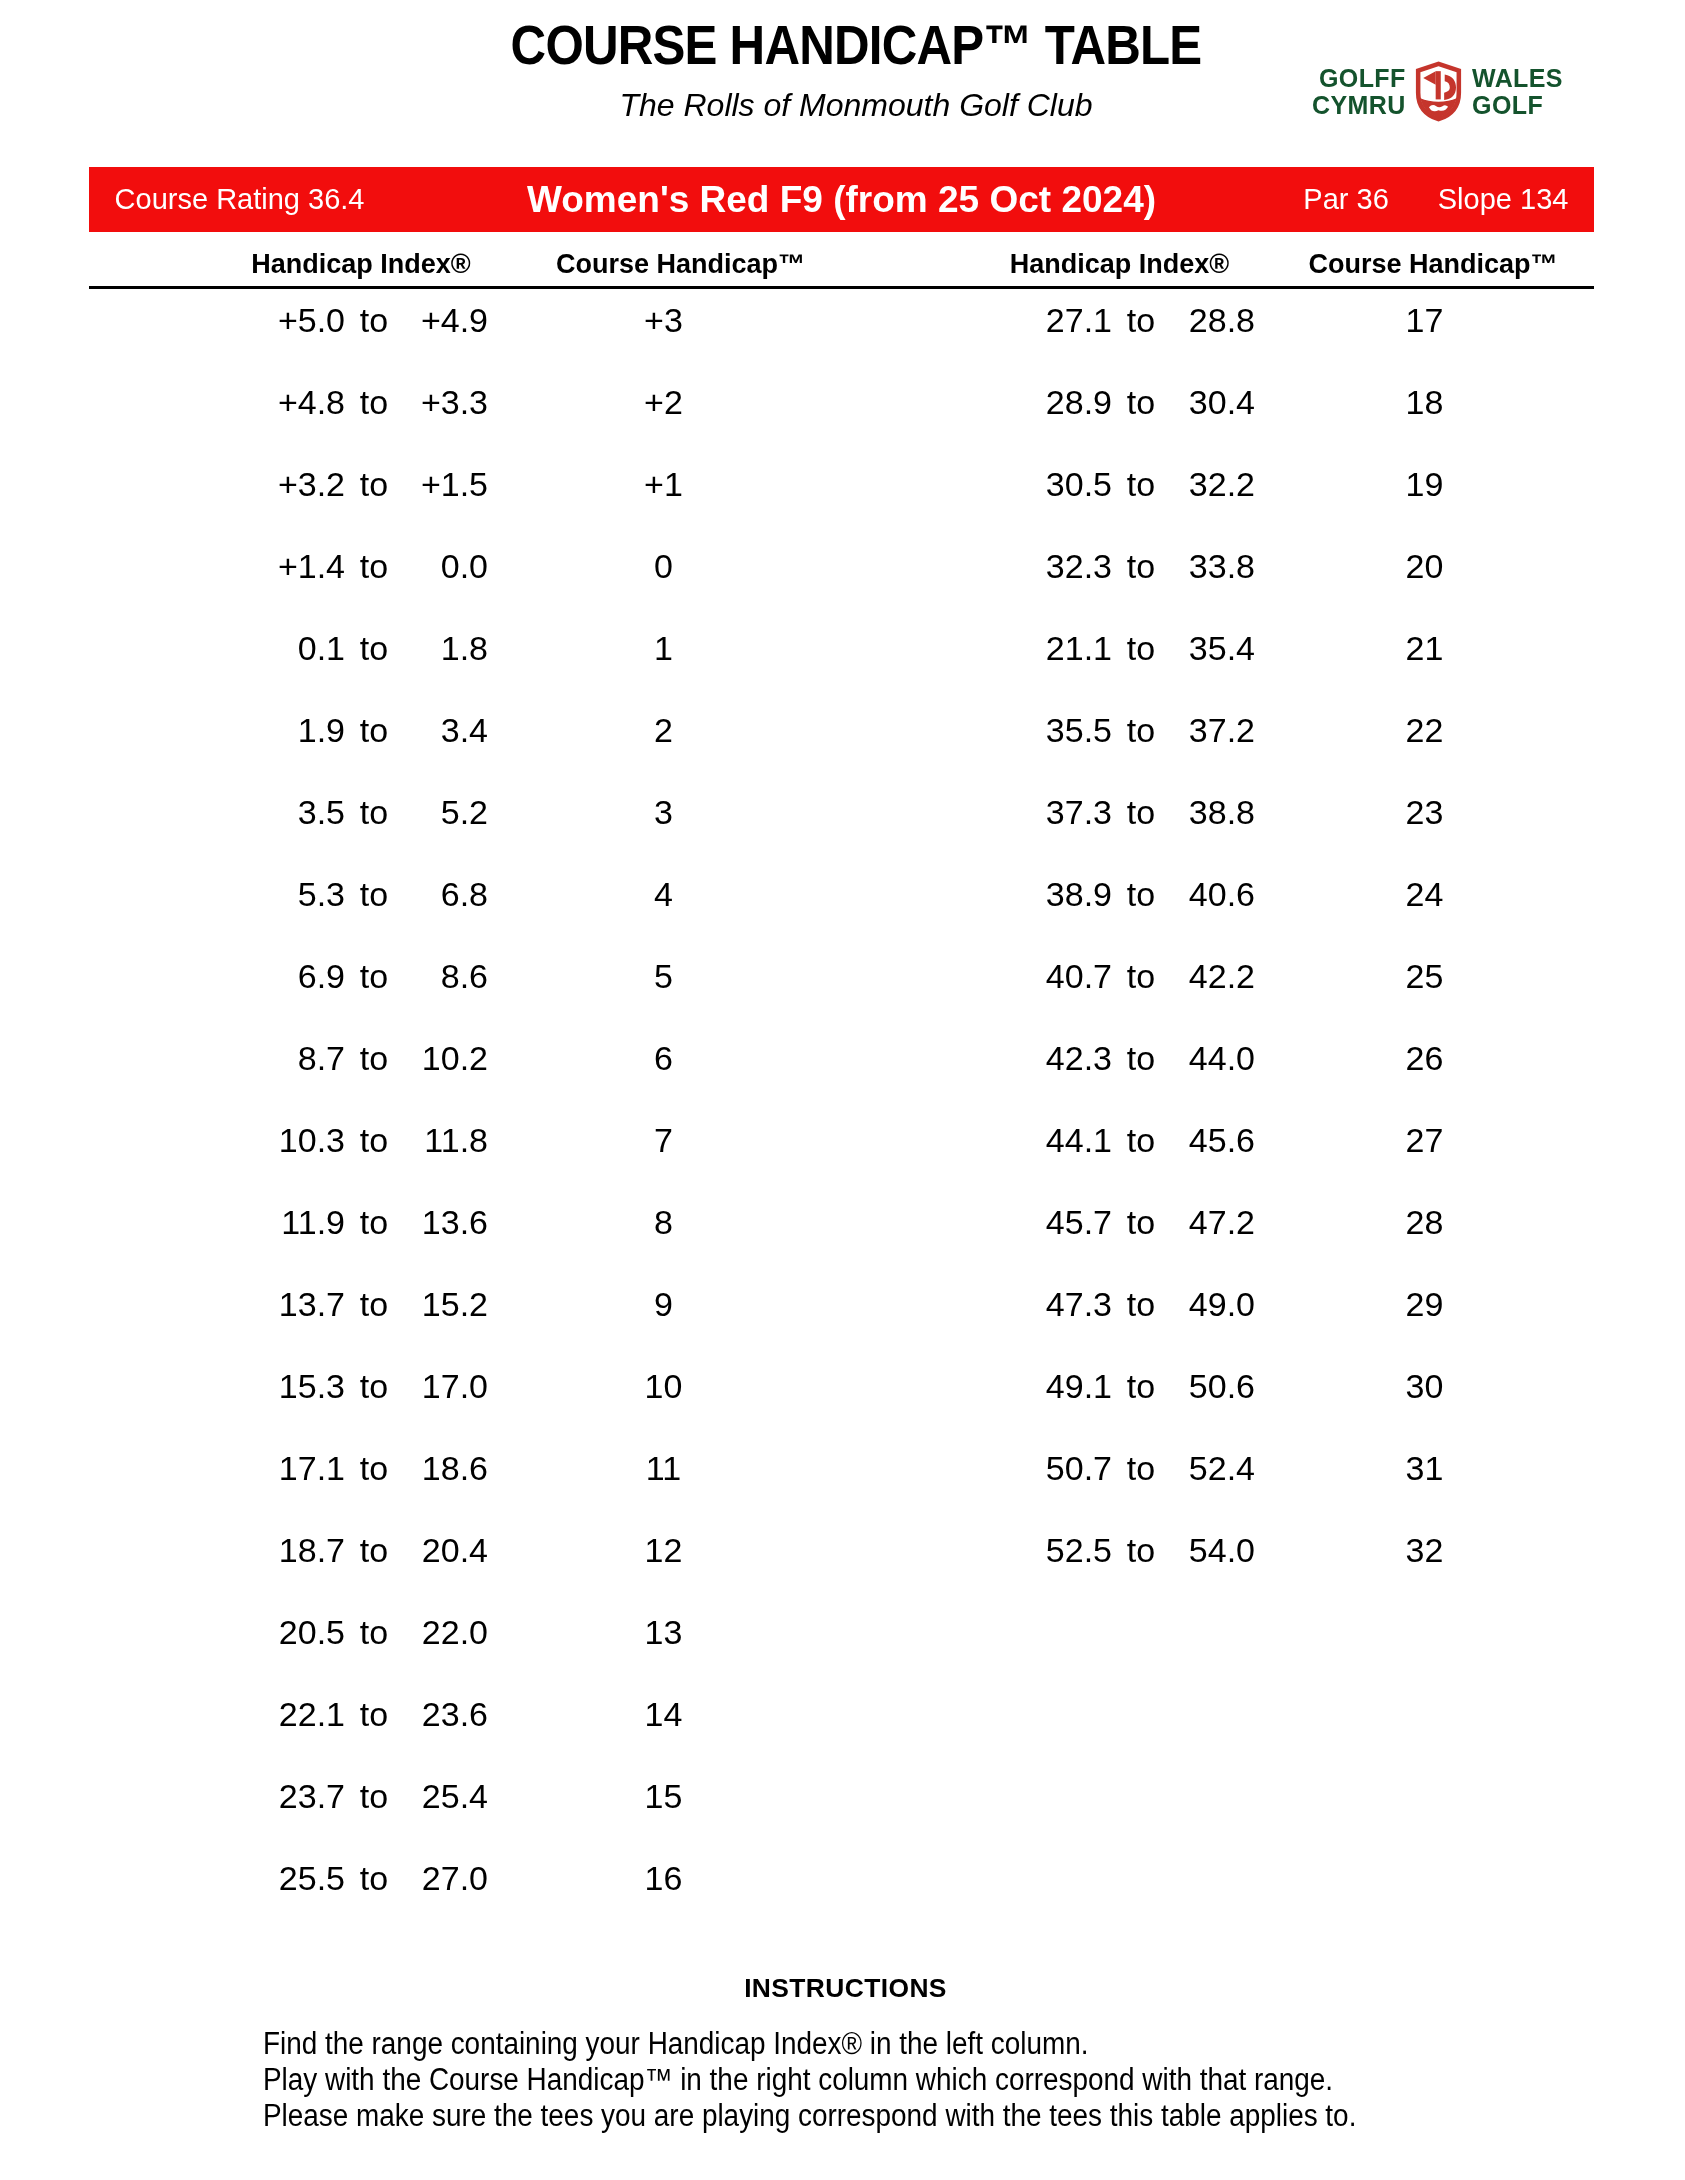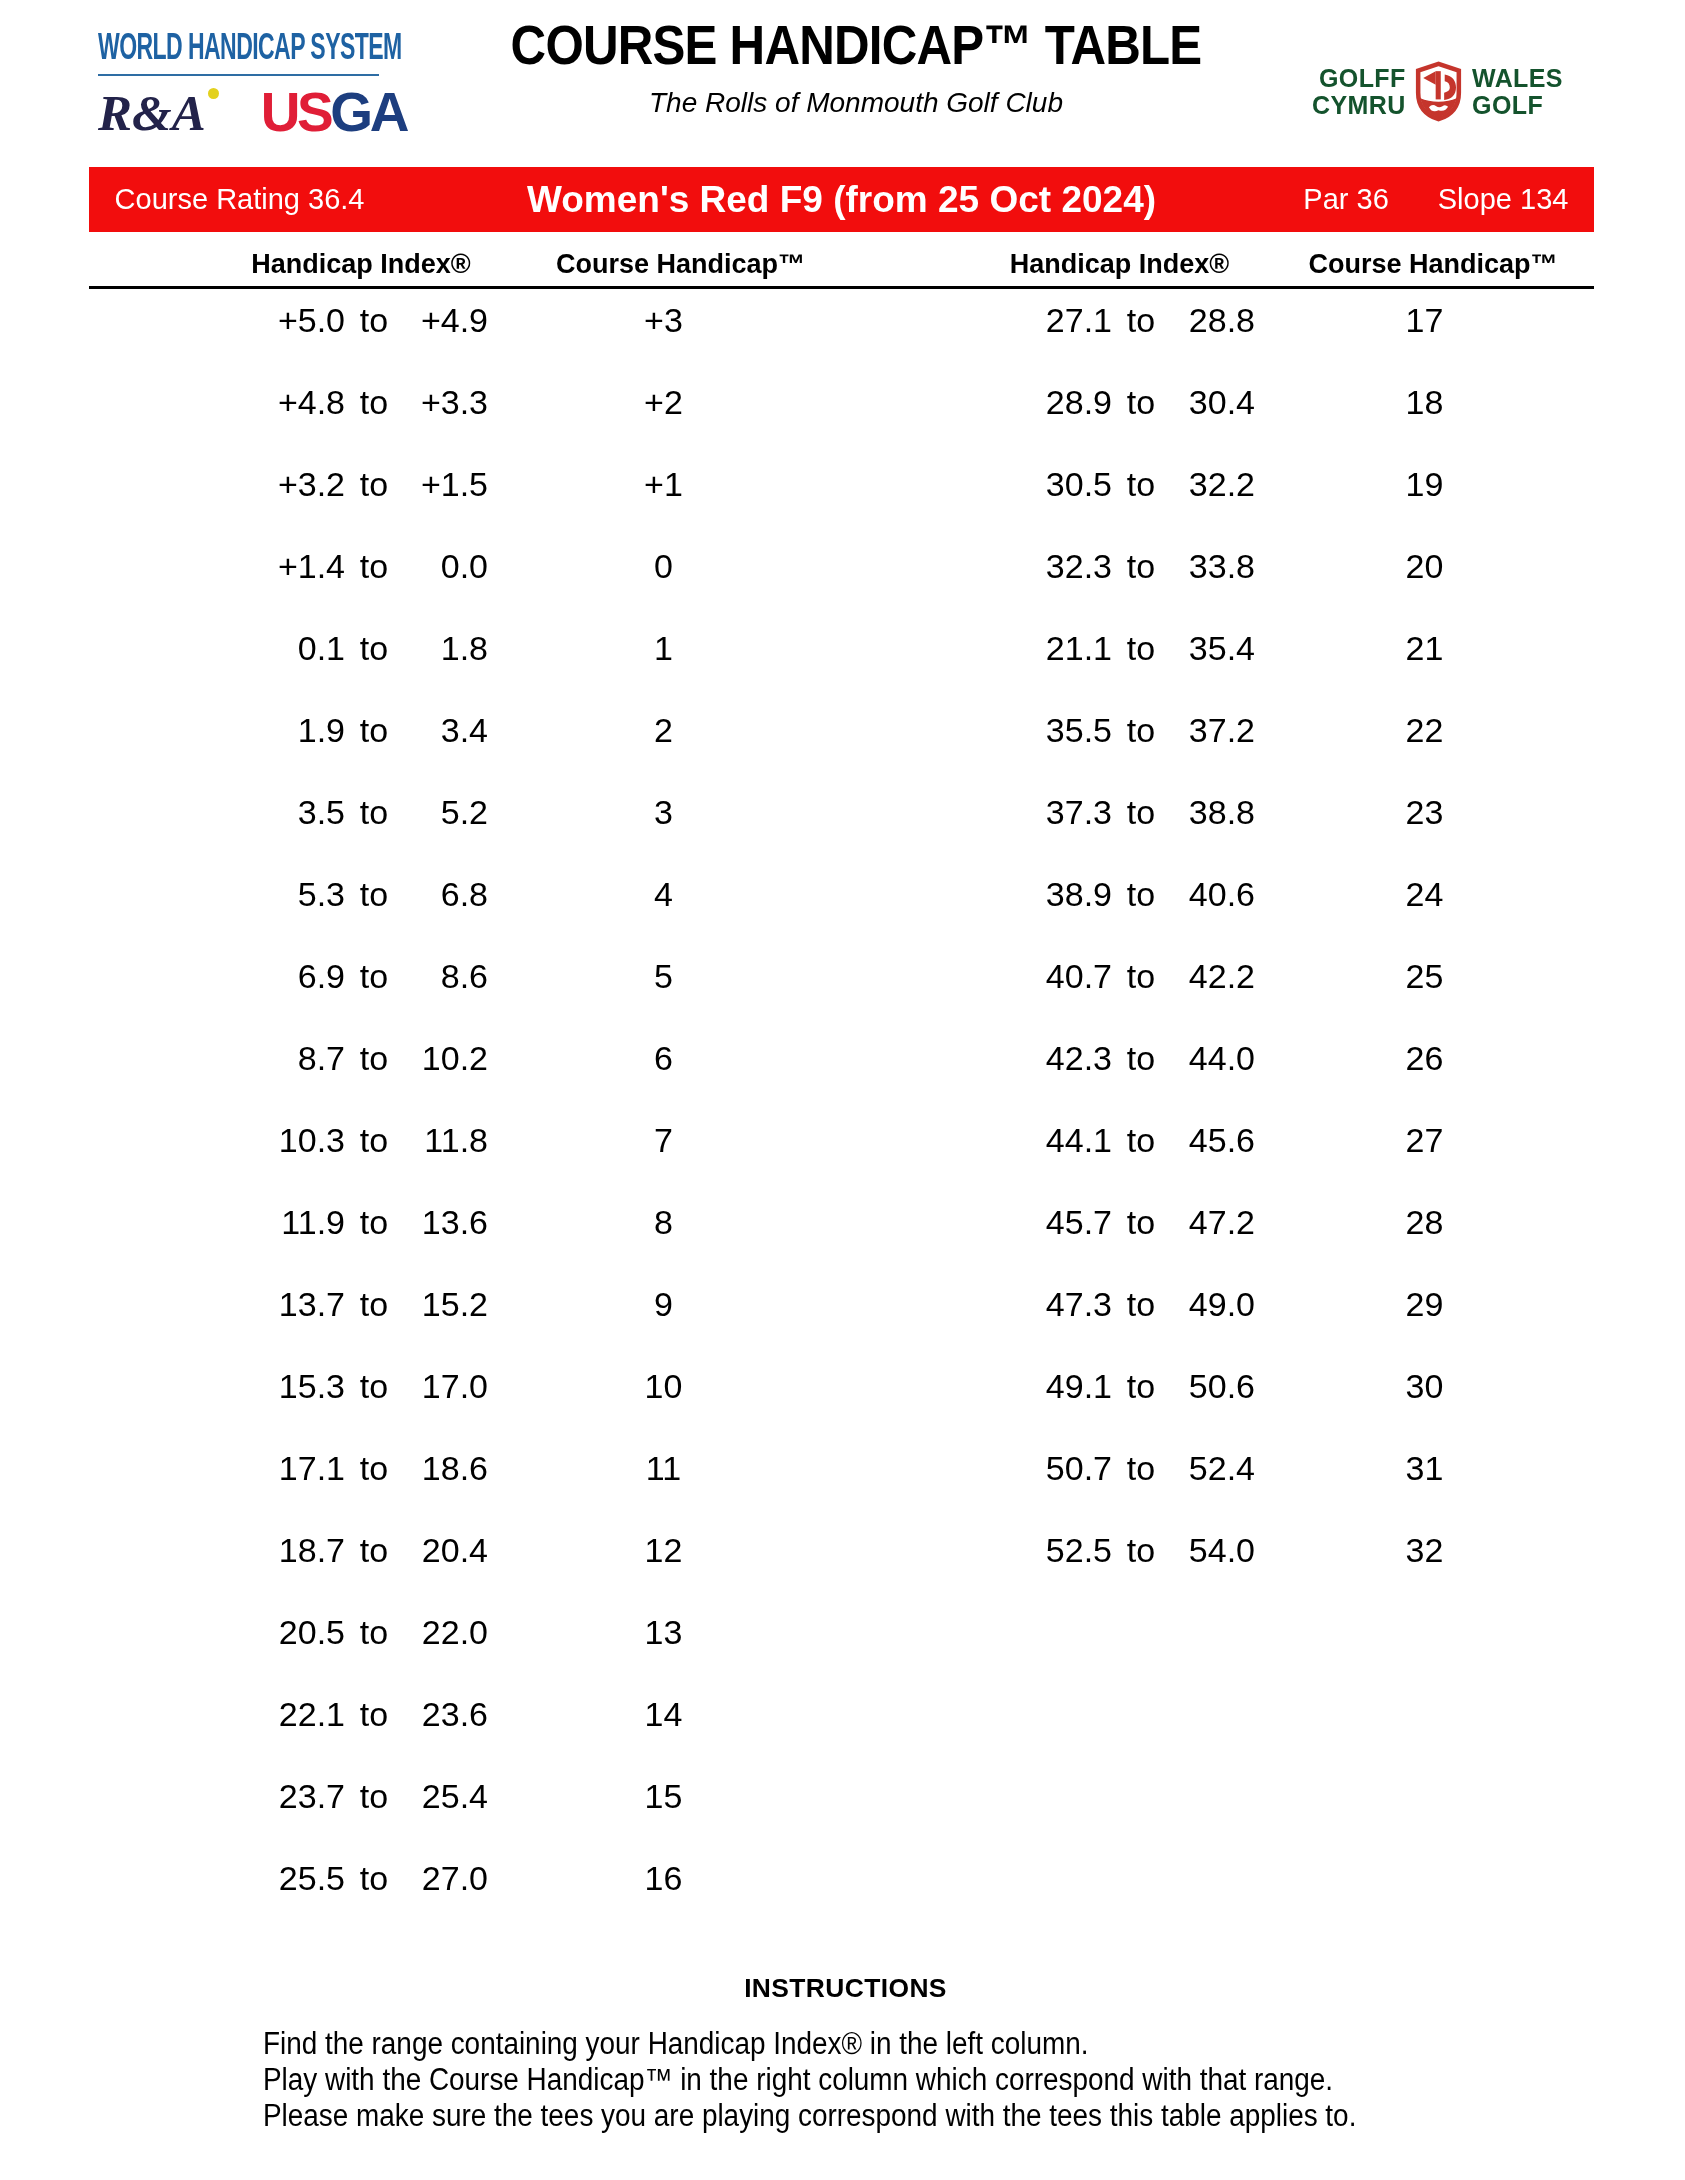--- a/index.html
+++ b/index.html
@@ -15,21 +15,21 @@
   .whs-row{display:flex; align-items:flex-end; margin-top:10.2px;}
   .ra{font-family:"Liberation Serif", serif; font-weight:bold; font-style:italic;
       font-size:51px; color:#23234A; position:relative; line-height:1;}
   .ra-dot{position:absolute; right:-13.6px; top:0px; width:11px; height:11px; border-radius:50%; background:#E3D11E;}
   .usga{margin-left:55px; font-size:55px; font-weight:bold; letter-spacing:-3.4px; line-height:0.95;}
   .usga-us{color:#E01E37;}
   .usga-ga{color:#1D3E7F;}
   
   .titleblock{position:absolute; left:426px; top:12px; width:860px; text-align:center;}
   .main-title{font-size:56px; font-weight:bold; white-space:nowrap; transform:scaleX(0.88); letter-spacing:-0.9px;}
-  .subtitle{font-size:28px; font-style:italic; margin-top:10.2px;}
+  .subtitle{font-size:32px; font-style:italic; margin-top:10.2px;}
   
   .wales{position:absolute; left:1312px; top:61px; display:flex; align-items:center; color:#14532d;}
   .wales-words{font-weight:bold; font-size:25px; line-height:26.4px; letter-spacing:0.4px; white-space:nowrap;}
   .wales-left{text-align:right;}
   .wales-right{text-align:left;}
   .shield{width:51px; height:61px; margin:0 7.7px; flex:0 0 auto;}
   
   .banner{position:absolute; left:89px; top:167px; width:1505px; height:65px;
           background:#F20D0D; color:#fff; display:flex; align-items:center;gap:28px;}
   .b-left{margin-left:25.6px; font-size:29px; white-space:nowrap;}
@@ -60,30 +60,20 @@
   .instructions{position:absolute; left:93px; top:1973px; width:1505px;}
   .ins-title{text-align:center; font-weight:bold; font-size:26.4px; letter-spacing:0.4px;}
   .ins-lines{margin-top:22px; margin-left:170px; font-size:31px; line-height:36px;}
   .ins-line{transform:scaleX(0.9); transform-origin:left center; white-space:nowrap;}
 </style>
 </head>
 <body>
 
 <div class="page">
 
-  <div class="whs">
-    <div class="whs-title">
-      <span class="cond">WORLD HANDICAP SYSTEM</span>
-    </div>
-    <div class="whs-rule"></div>
-    <div class="whs-row">
-      <span class="ra"><span>R&amp;A</span><span class="ra-dot"></span></span>
-      <span class="usga"><span class="usga-us">US</span><span class="usga-ga">GA</span></span>
-    </div>
-  </div>
 
   <div class="titleblock">
     <div class="main-title">COURSE HANDICAP™ TABLE</div>
     <div class="subtitle">The Rolls of Monmouth Golf Club</div>
   </div>
 
   <div class="wales">
     <div class="wales-words wales-left">
       <div>GOLFF</div>
       <div>CYMRU</div>

